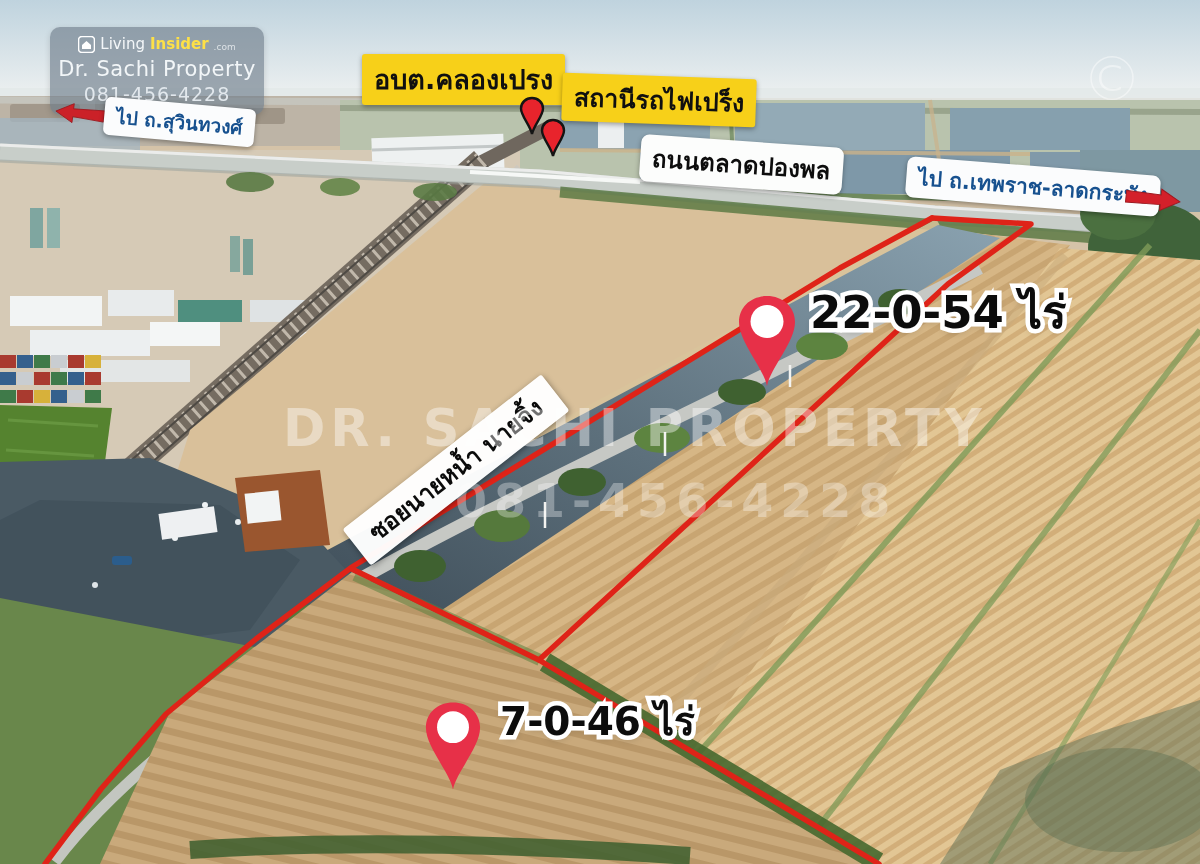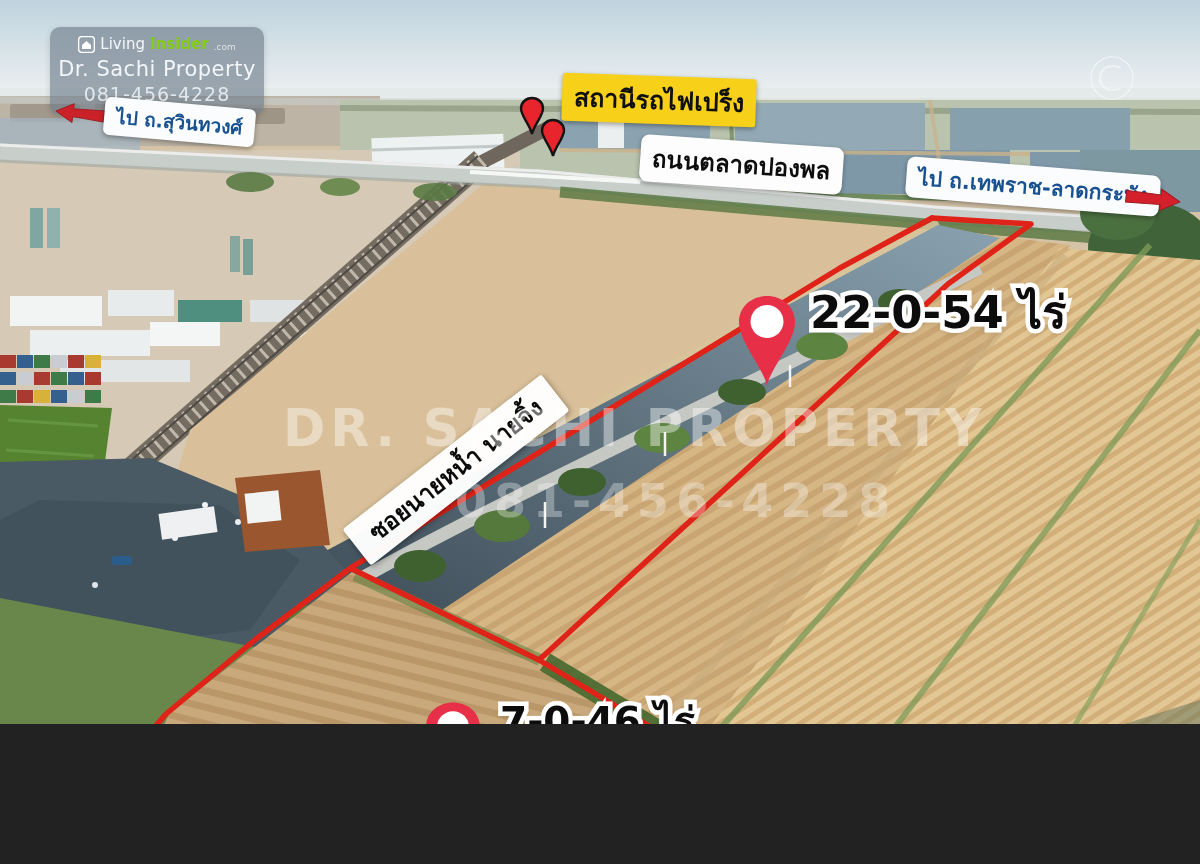--- a/index.html
+++ b/index.html
@@ -1,32 +1,32 @@
 <!DOCTYPE html>
 <html><head>
 <meta charset="utf-8">
 <style>
   html,body{margin:0;padding:0;background:#222;}
   .stage{
-    position:relative;width:1200px;height:724px;overflow:hidden;
+    position:relative;width:1200px;height:864px;overflow:hidden;
     font-family:"DejaVu Sans","Liberation Sans",sans-serif;
   }
   .stage svg.bg{position:absolute;left:0;top:0;}
   .abs{position:absolute;}
   
   .badge{
     left:50px;top:27px;width:198px;
     background:rgba(110,124,138,.64);
     border-radius:10px;padding:7px 8px 10px;
     text-align:center;color:#fff;
     box-shadow:0 2px 6px rgba(0,0,0,.15);
   }
   .logo-row{display:flex;align-items:center;justify-content:center;gap:5px;font-size:15px;}
   .logo-row .w1{font-weight:400;color:#f4f7f9;}
-  .logo-row .w2{font-weight:700;color:#84cc16;}
+  .logo-row .w2{font-weight:700;color:#fde047;}
   .logo-row .w3{font-size:9px;color:#dde2e6;align-self:flex-end;padding-bottom:2px;margin-top:8px;}
   .agent-name{font-size:21px;color:#f2f6f8;margin-top:3px;letter-spacing:.5px;}
   .agent-phone{font-size:19px;color:#e2e8ed;margin-top:2px;letter-spacing:1px;}
   
   .sign{
     padding:4px 12px;border-radius:5px;font-weight:800;white-space:nowrap;
     box-shadow:0 2px 5px rgba(0,0,0,.35);
   }
   .sign.white{background:#fcfdfc;color:#0d0d0d;}
   .sign.yellow{background:#f7d019;color:#101010;}
@@ -274,20 +274,21 @@
     </div>
     <div class="agent-name">Dr. Sachi Property</div>
     <div class="agent-phone">081-456-4228</div>
   </div>
 
   <svg class="abs" style="left:54px;top:101px;transform:rotate(7deg);" width="52" height="26" viewBox="0 0 60 26">
     <path d="M2,13 L22,2 L22,8 L58,6 L58,19 L22,17 L22,24 Z" fill="#cb2128" stroke="#9d1a20" stroke-width="1"></path>
   </svg>
   <div class="abs sign blue-text dir-left">ไป ถ.สุวินทวงศ์</div>
 
+  <div class="abs sign yellow y1">อบต.คลองเปรง</div>
   <div class="abs sign yellow y2">สถานีรถไฟเปร็ง</div>
 
   <svg class="abs" style="left:518px;top:96px;" width="28" height="40" viewBox="0 0 28 40">
     <path d="M14 38 C12 29 3 20 3 12.5 C3 6.5 8 2 14 2 C20 2 25 6.5 25 12.5 C25 20 16 29 14 38 Z" fill="#e8242c" stroke="#141414" stroke-width="2.4"></path>
   </svg>
   <svg class="abs" style="left:539px;top:118px;" width="28" height="40" viewBox="0 0 28 40">
     <path d="M14 38 C12 29 3 20 3 12.5 C3 6.5 8 2 14 2 C20 2 25 6.5 25 12.5 C25 20 16 29 14 38 Z" fill="#e8242c" stroke="#141414" stroke-width="2.4"></path>
   </svg>
 
   <div class="abs sign white road-lab">ถนนตลาดปองพล</div>

